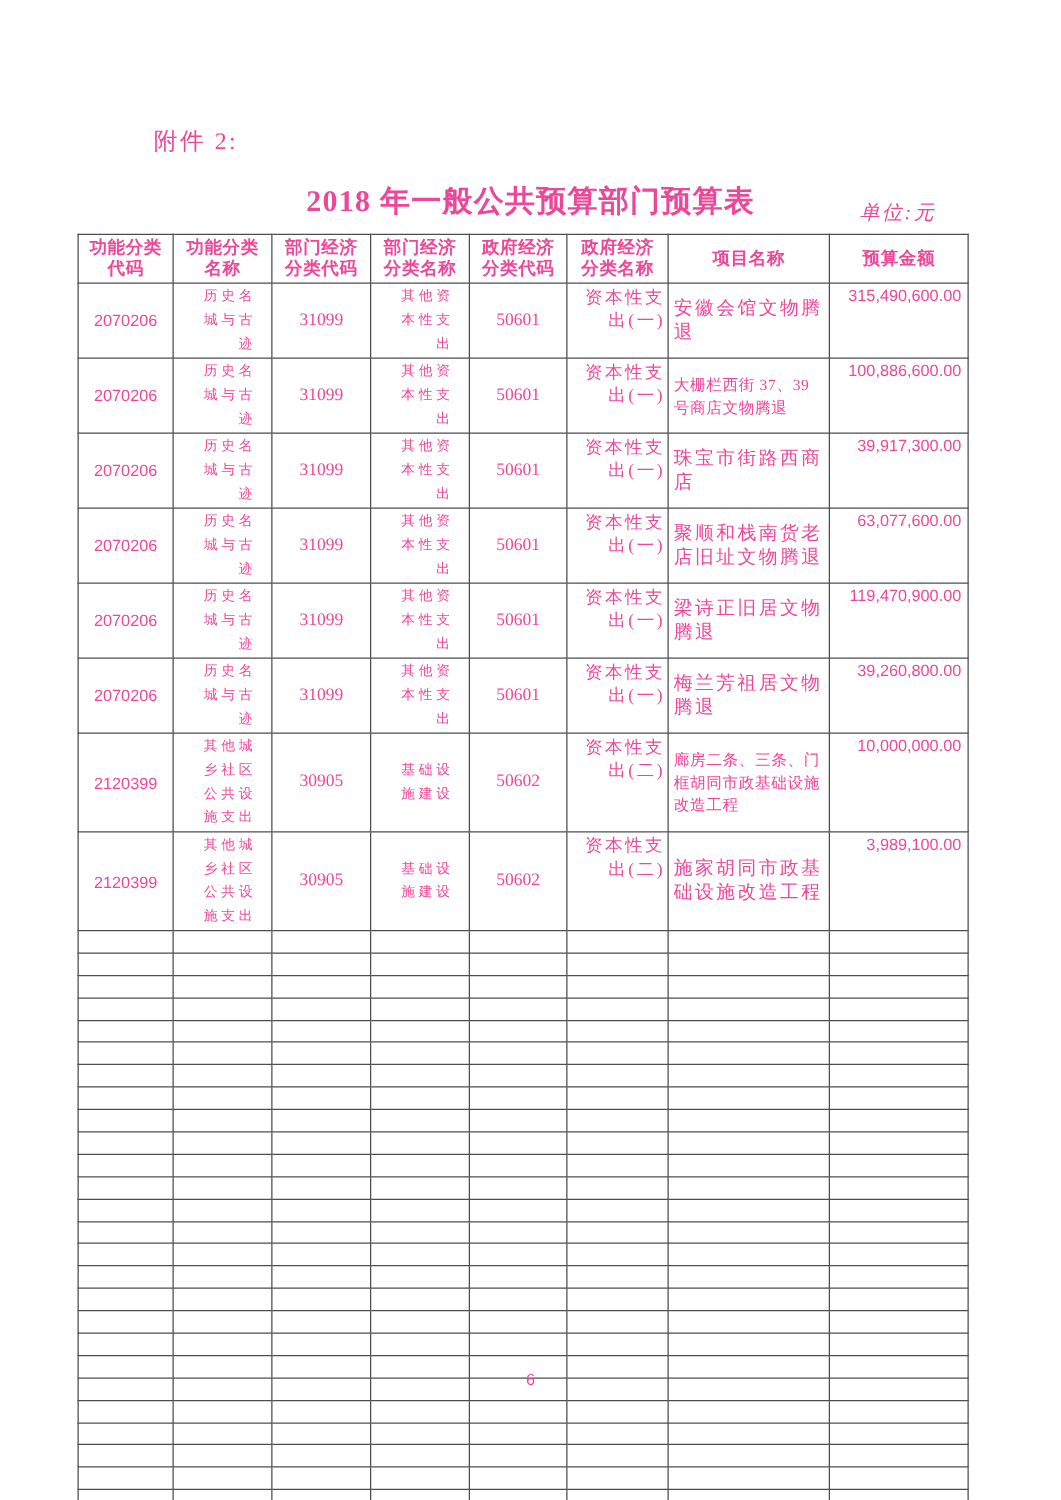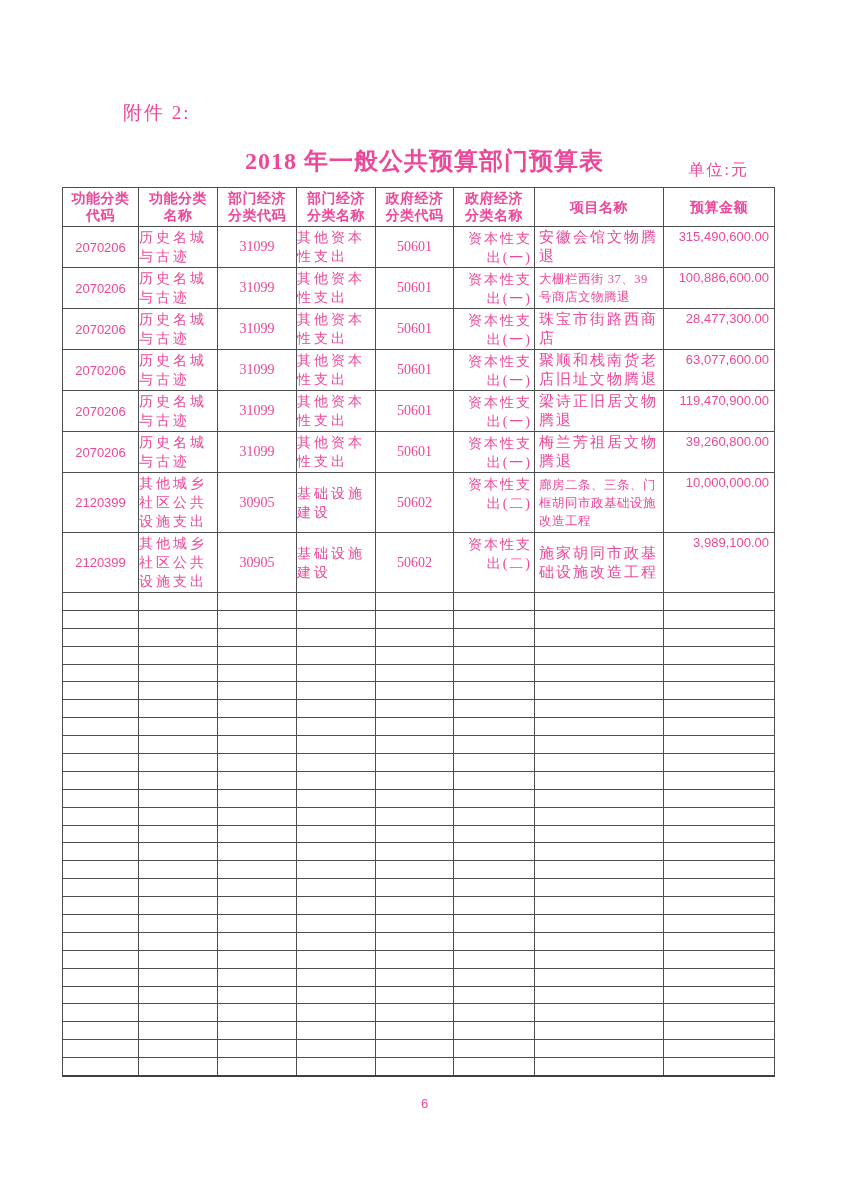--- a/index.html
+++ b/index.html
@@ -28,20 +28,21 @@
     font-size: 24px;
     font-weight: 700;
     letter-spacing: 1px;
   }
   .unit-label {
     position: absolute;
     top: 160px;
     right: 100px;
     font-size: 16px;
     letter-spacing: 2px;
+    font-style: italic;
   }
   .budget-table {
     position: absolute;
     left: 62px;
     top: 187px;
     border-collapse: collapse;
     table-layout: fixed;
     width: 712px;
     border: 1px solid #3f3f3f;
     border-bottom-width: 2px;
@@ -69,26 +70,26 @@
     padding: 1px 2px;
   }
   td.c-code-serif {
     font-family: "Liberation Serif", serif;
     font-size: 14px;
     text-align: center;
     vertical-align: middle;
     padding: 1px 2px;
   }
   td.c-name {
-    font-size: 14px;
+    font-size: 11px;
     line-height: 19px;
-    text-align: left;
+    text-align: right;
     vertical-align: middle;
     letter-spacing: 3px;
-    padding: 1px 0;
+    padding: 1px 12px;
   }
   td.c-govname {
     font-size: 14px;
     line-height: 19px;
     text-align: right;
     vertical-align: top;
     letter-spacing: 2px;
     padding: 2px 2px 0 5px;
   }
   td.c-project {
@@ -183,21 +184,21 @@
           <td class="c-amount">100,886,600.00</td>
         </tr>
         <tr>
           <td class="c-code">2070206</td>
           <td class="c-name">历史名城与古迹</td>
           <td class="c-code-serif">31099</td>
           <td class="c-name">其他资本性支出</td>
           <td class="c-code-serif">50601</td>
           <td class="c-govname">资本性支出(一)</td>
           <td class="c-project">珠宝市街路西商店</td>
-          <td class="c-amount">28,477,300.00</td>
+          <td class="c-amount">39,917,300.00</td>
         </tr>
         <tr>
           <td class="c-code">2070206</td>
           <td class="c-name">历史名城与古迹</td>
           <td class="c-code-serif">31099</td>
           <td class="c-name">其他资本性支出</td>
           <td class="c-code-serif">50601</td>
           <td class="c-govname">资本性支出(一)</td>
           <td class="c-project">聚顺和栈南货老店旧址文物腾退</td>
           <td class="c-amount">63,077,600.00</td>

